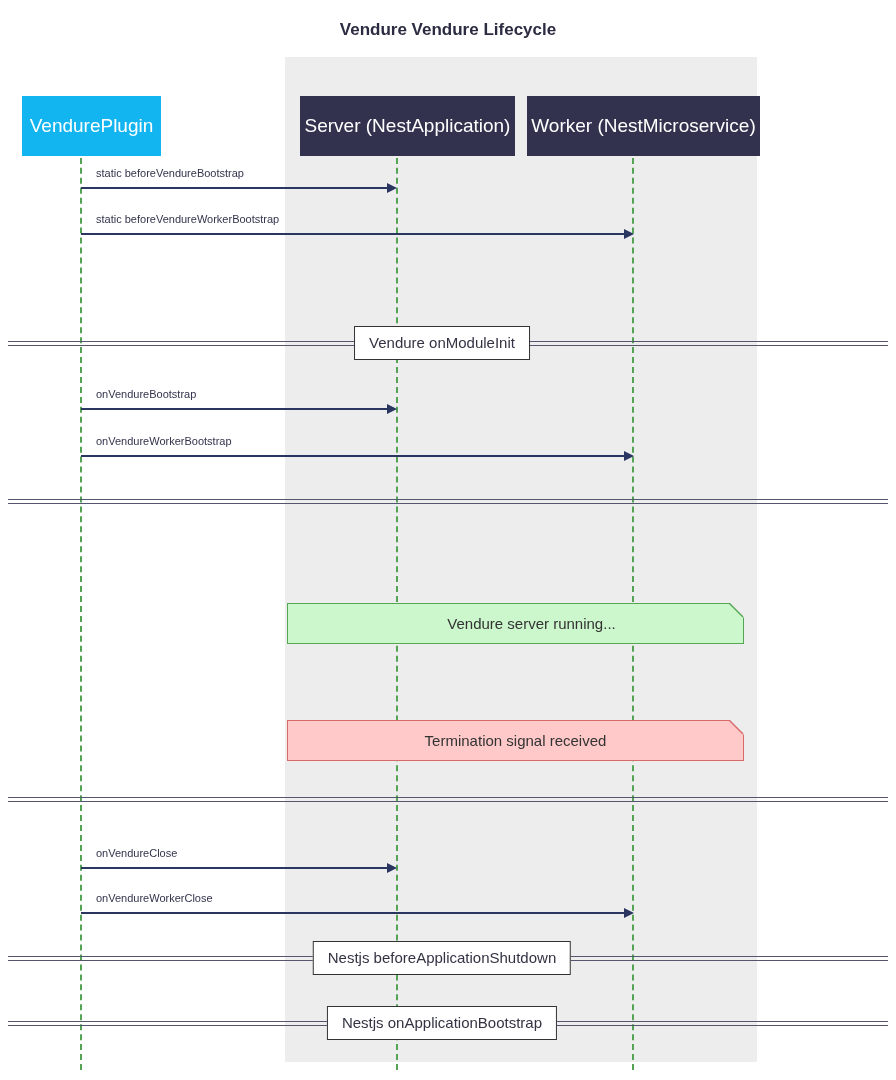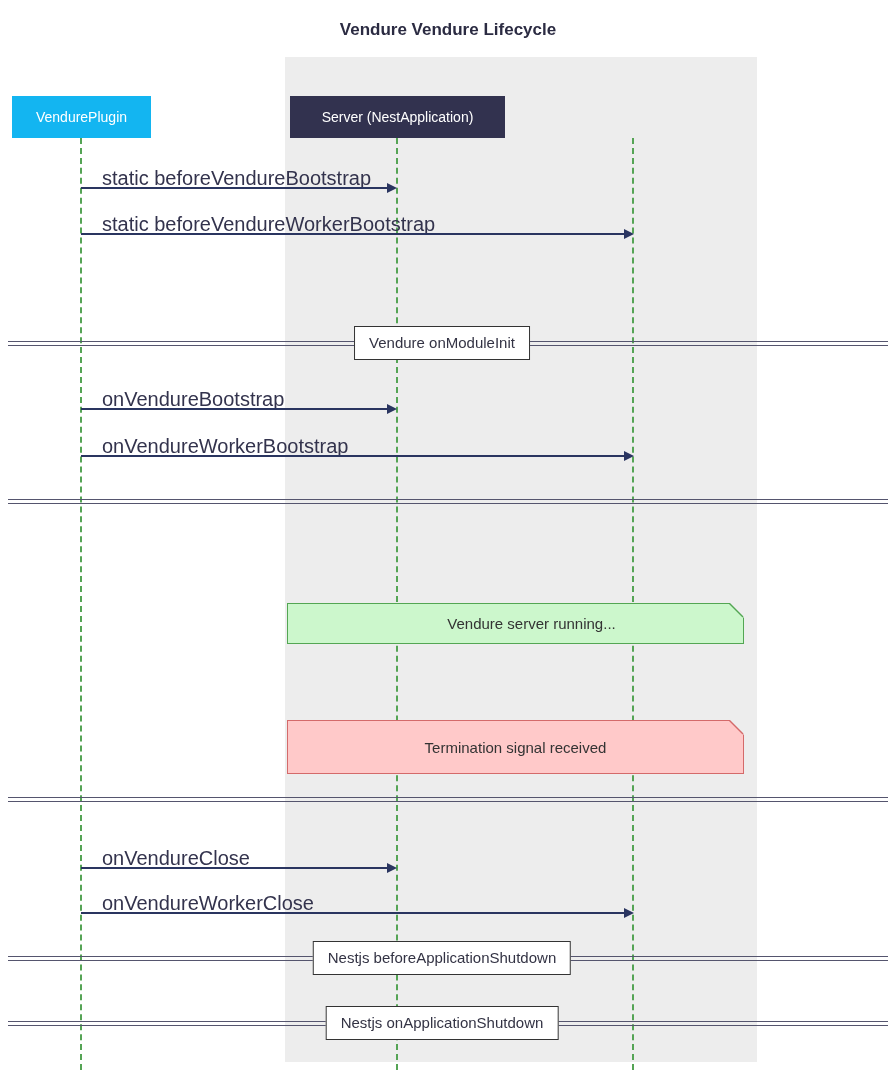--- a/index.html
+++ b/index.html
@@ -11,34 +11,34 @@
 
   .title{
     top:20px;left:0;width:896px;text-align:center;
     font-size:17px;font-weight:bold;color:var(--title-text);
   }
 
   .group-box{left:285px;top:57px;width:472px;height:1005px;background:var(--group-bg);}
   .group-label{left:285px;top:64px;width:472px;text-align:center;font-size:15px;color:var(--group-text);}
 
   .actor{
-    top:96px;height:42px;display:flex;align-items:center;justify-content:center;
-    color:#fff;font-size:14px;box-sizing:border-box;
+    top:96px;height:60px;display:flex;align-items:center;justify-content:center;
+    color:#fff;font-size:19px;box-sizing:border-box;margin-left:10px;
   }
   .actor.plugin{left:12px;width:139px;background:var(--plugin-fill);}
   .actor.dark{background:var(--actor-fill);}
   .actor.server{left:290px;width:215px;}
   .actor.worker{left:517px;width:233px;}
 
   .lifeline{top:138px;height:932px;width:0;border-left:2px dashed var(--lifeline);}
   .lifeline.plugin{left:80px;}
   .lifeline.server{left:396px;}
   .lifeline.worker{left:632px;}
 
-  .msg-label{left:102px;font-size:20px;color:var(--msg-text);white-space:nowrap;text-align:center;}
+  .msg-label{left:96px;font-size:11px;color:var(--msg-text);white-space:nowrap;text-align:center;}
   .msg-line{height:2px;background:var(--arrow);}
   .msg-head{
     width:0;height:0;
     border-top:5px solid transparent;border-bottom:5px solid transparent;
     border-left:10px solid var(--arrow);
   }
 
   .div-line{left:8px;width:880px;height:1px;background:var(--divider-line);}
   .div-label{
     left:442px;transform:translateX(-50%);
@@ -71,20 +71,23 @@
   <div class="abs lifeline plugin"></div>
   <div class="abs lifeline server"></div>
   <div class="abs lifeline worker"></div>
 
   <div class="abs actor plugin">
     <span>VendurePlugin</span>
   </div>
   <div class="abs actor dark server">
     <span>Server (NestApplication)</span>
   </div>
+  <div class="abs actor dark worker">
+    <span>Worker (NestMicroservice)</span>
+  </div>
 
   <div class="abs msg-label" style="top:167px">static beforeVendureBootstrap</div>
   <div class="abs msg-line" style="top:187px;left:81px;width:306px"></div>
   <div class="abs msg-head" style="top:183px;left:387px"></div>
 
   <div class="abs msg-label" style="top:213px">static beforeVendureWorkerBootstrap</div>
   <div class="abs msg-line" style="top:233px;left:81px;width:543px"></div>
   <div class="abs msg-head" style="top:229px;left:624px"></div>
 
   <div class="abs div-line" style="top:341px"></div>
@@ -103,21 +106,21 @@
   <div class="abs div-line" style="top:503px"></div>
 
   <div class="abs note success" style="left:287px;top:603px;width:457px;height:41px">
     <span>Vendure server running...</span>
     <svg class="note-fold" viewBox="0 0 15 15">
       <path class="fold-mask" d="M0 0 L15 15 L15 0 Z"></path>
       <path class="fold-line" d="M0 0 L14 14"></path>
     </svg>
   </div>
 
-  <div class="abs note danger" style="left:287px;top:720px;width:457px;height:54px">
+  <div class="abs note danger" style="left:287px;top:720px;width:457px;height:41px">
     <span>Termination signal received</span>
     <svg class="note-fold" viewBox="0 0 15 15">
       <path class="fold-mask" d="M0 0 L15 15 L15 0 Z"></path>
       <path class="fold-line" d="M0 0 L14 14"></path>
     </svg>
   </div>
 
   <div class="abs div-line" style="top:797px"></div>
   <div class="abs div-line" style="top:801px"></div>
 
@@ -128,15 +131,15 @@
   <div class="abs msg-label" style="top:892px">onVendureWorkerClose</div>
   <div class="abs msg-line" style="top:912px;left:81px;width:543px"></div>
   <div class="abs msg-head" style="top:908px;left:624px"></div>
 
   <div class="abs div-line" style="top:956px"></div>
   <div class="abs div-line" style="top:960px"></div>
   <div class="abs div-label" style="top:941px">Nestjs beforeApplicationShutdown</div>
 
   <div class="abs div-line" style="top:1021px"></div>
   <div class="abs div-line" style="top:1025px"></div>
-  <div class="abs div-label" style="top:1006px">Nestjs onApplicationShutdown</div>
+  <div class="abs div-label" style="top:1006px">Nestjs onApplicationBootstrap</div>
 
 </div>
 
 </body></html>

